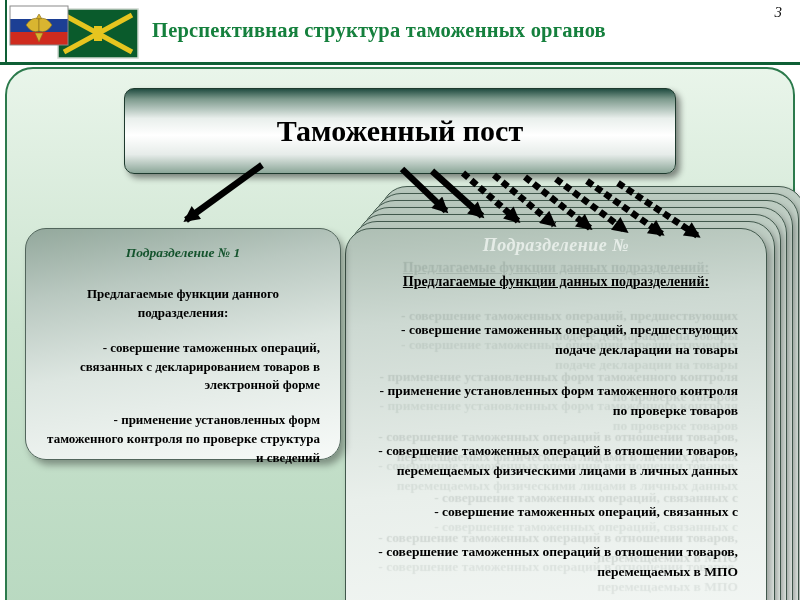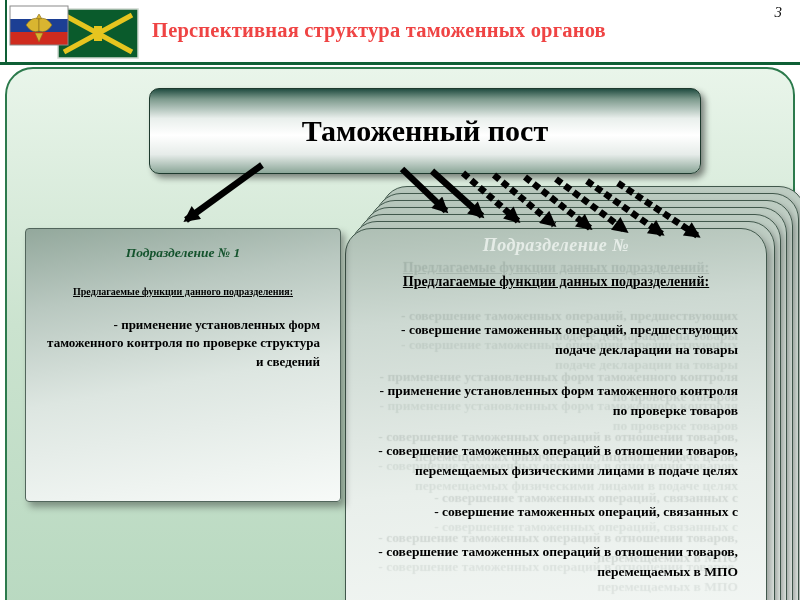--- a/index.html
+++ b/index.html
@@ -9,53 +9,53 @@
   }
   
   .header{
     position:absolute;left:0;right:0;top:0;height:62px;background:#ffffff;
     border-bottom:3px solid #0e5f35;
   }
   .header::before{
     content:"";position:absolute;left:5px;top:0;bottom:0;width:2px;background:#0e5f35;
   }
   .header-title{
-    position:absolute;left:152px;top:19px;font-size:20.5px;font-weight:bold;color:#ef4444;
+    position:absolute;left:152px;top:19px;font-size:20.5px;font-weight:bold;color:#15803d;
     letter-spacing:.2px;white-space:nowrap;
   }
   .page-number{
     position:absolute;right:18px;top:4px;font-size:15px;font-style:italic;color:#111;
   }
   .flags{position:absolute;left:6px;top:2px;width:140px;height:58px;}
   
   .body{position:absolute;left:0;right:0;top:65px;bottom:0;background:#fff;overflow:hidden;}
   .frame{
     position:absolute;left:5px;right:5px;top:2px;bottom:-40px;
     border:2px solid #2c7a4c;border-radius:28px;
     background:linear-gradient(180deg,#e9f5ea 0%,#cbe3cf 45%,#b7d8bf 100%);
   }
   
   .root-box{
-    position:absolute;left:149px;top:23px;width:550px;height:84px;border-radius:10px;
+    position:absolute;left:124px;top:23px;width:550px;height:84px;border-radius:10px;
     border:1px solid #1e3a2e;
     background:linear-gradient(180deg,#214d41 0%,#7d9a8d 12%,#e9efec 35%,#ffffff 55%,#e6ece9 78%,#8ba698 100%);
     box-shadow:4px 4px 6px rgba(0,0,0,.45);
     display:flex;align-items:center;justify-content:center;
     font-size:30px;font-weight:bold;color:#000;
   }
   
   .left-card{
-    position:absolute;left:25px;top:163px;width:316px;height:274px;border-radius:4px;
+    position:absolute;left:25px;top:163px;width:316px;height:232px;border-radius:21px;
     border:1px solid #52665c;
     background:linear-gradient(170deg,#93a89c 0%,#b9c8c0 25%,#dde6e1 55%,#f7faf8 100%);
     box-shadow:4px 5px 7px rgba(0,0,0,.35);
     padding:16px 20px;box-sizing:border-box;text-align:center;
   }
   .lc-title{font-size:13.5px;font-weight:bold;font-style:italic;color:#14532d;margin-bottom:24px;}
-  .lc-heading{font-size:10px;font-weight:bold;text-decoration:underline;line-height:1.45;margin-bottom:16px;margin-top:20px;}
+  .lc-heading{font-size:13px;font-weight:bold;line-height:1.45;margin-bottom:16px;margin-top:20px;}
   .stack-layer{
     position:absolute;width:422px;height:460px;border-radius:26px;
     border:1px solid #41584c;
     background:linear-gradient(175deg,#b6c6bb 0%,#d4dfd8 35%,#e9efeb 100%);
     box-shadow:3px 3px 5px rgba(0,0,0,.25);
   }
   .right-card{
     position:absolute;left:345px;top:163px;width:422px;height:460px;border-radius:26px;
     border:1px solid #41584c;
     background:linear-gradient(175deg,#aebfb4 0%,#cdd9d2 20%,#e9efeb 55%,#f6f9f7 100%);
@@ -125,28 +125,29 @@
     <div class="stack-layer" style="left:369px;top:135px;"></div>
     <div class="stack-layer" style="left:363px;top:142px;"></div>
     <div class="stack-layer" style="left:357px;top:149px;"></div>
     <div class="stack-layer" style="left:351px;top:156px;"></div>
 
     <div class="right-card">
       <div class="ghost-title">Подразделение №</div>
       <div class="rc-heading">Предлагаемые функции данных подразделений:</div>
       <p class="fn-item">совершение таможенных операций, предшествующих подаче декларации на товары</p>
       <p class="fn-item">применение установленных форм таможенного контроля по проверке товаров</p>
-      <p class="fn-item">совершение таможенных операций в отношении товаров, перемещаемых физическими лицами в подаче целях</p>
+      <p class="fn-item">совершение таможенных операций в отношении товаров, перемещаемых физическими лицами в личных данных</p>
       <p class="fn-item">совершение таможенных операций, связанных с</p>
       <p class="fn-item">совершение таможенных операций в отношении товаров, перемещаемых в МПО</p>
     </div>
 
     <div class="left-card">
       <div class="lc-title">Подразделение № 1</div>
       <div class="lc-heading">Предлагаемые функции данного подразделения:</div>
+      <p class="fn-item">совершение таможенных операций, связанных с декларированием товаров в электронной форме</p>
       <p class="fn-item">применение установленных форм таможенного контроля по проверке структура и сведений</p>
     </div>
 
     <svg class="arrows" viewBox="0 0 800 535">
       <defs>
         <marker id="ah" markerUnits="userSpaceOnUse" markerWidth="18" markerHeight="16" viewBox="0 0 10 10" refX="8" refY="5" orient="auto">
           <path d="M0,0 L10,5 L0,10 z" fill="#000"></path>
         </marker>
       </defs>
       <g stroke="#000" stroke-width="6.5" fill="none">

